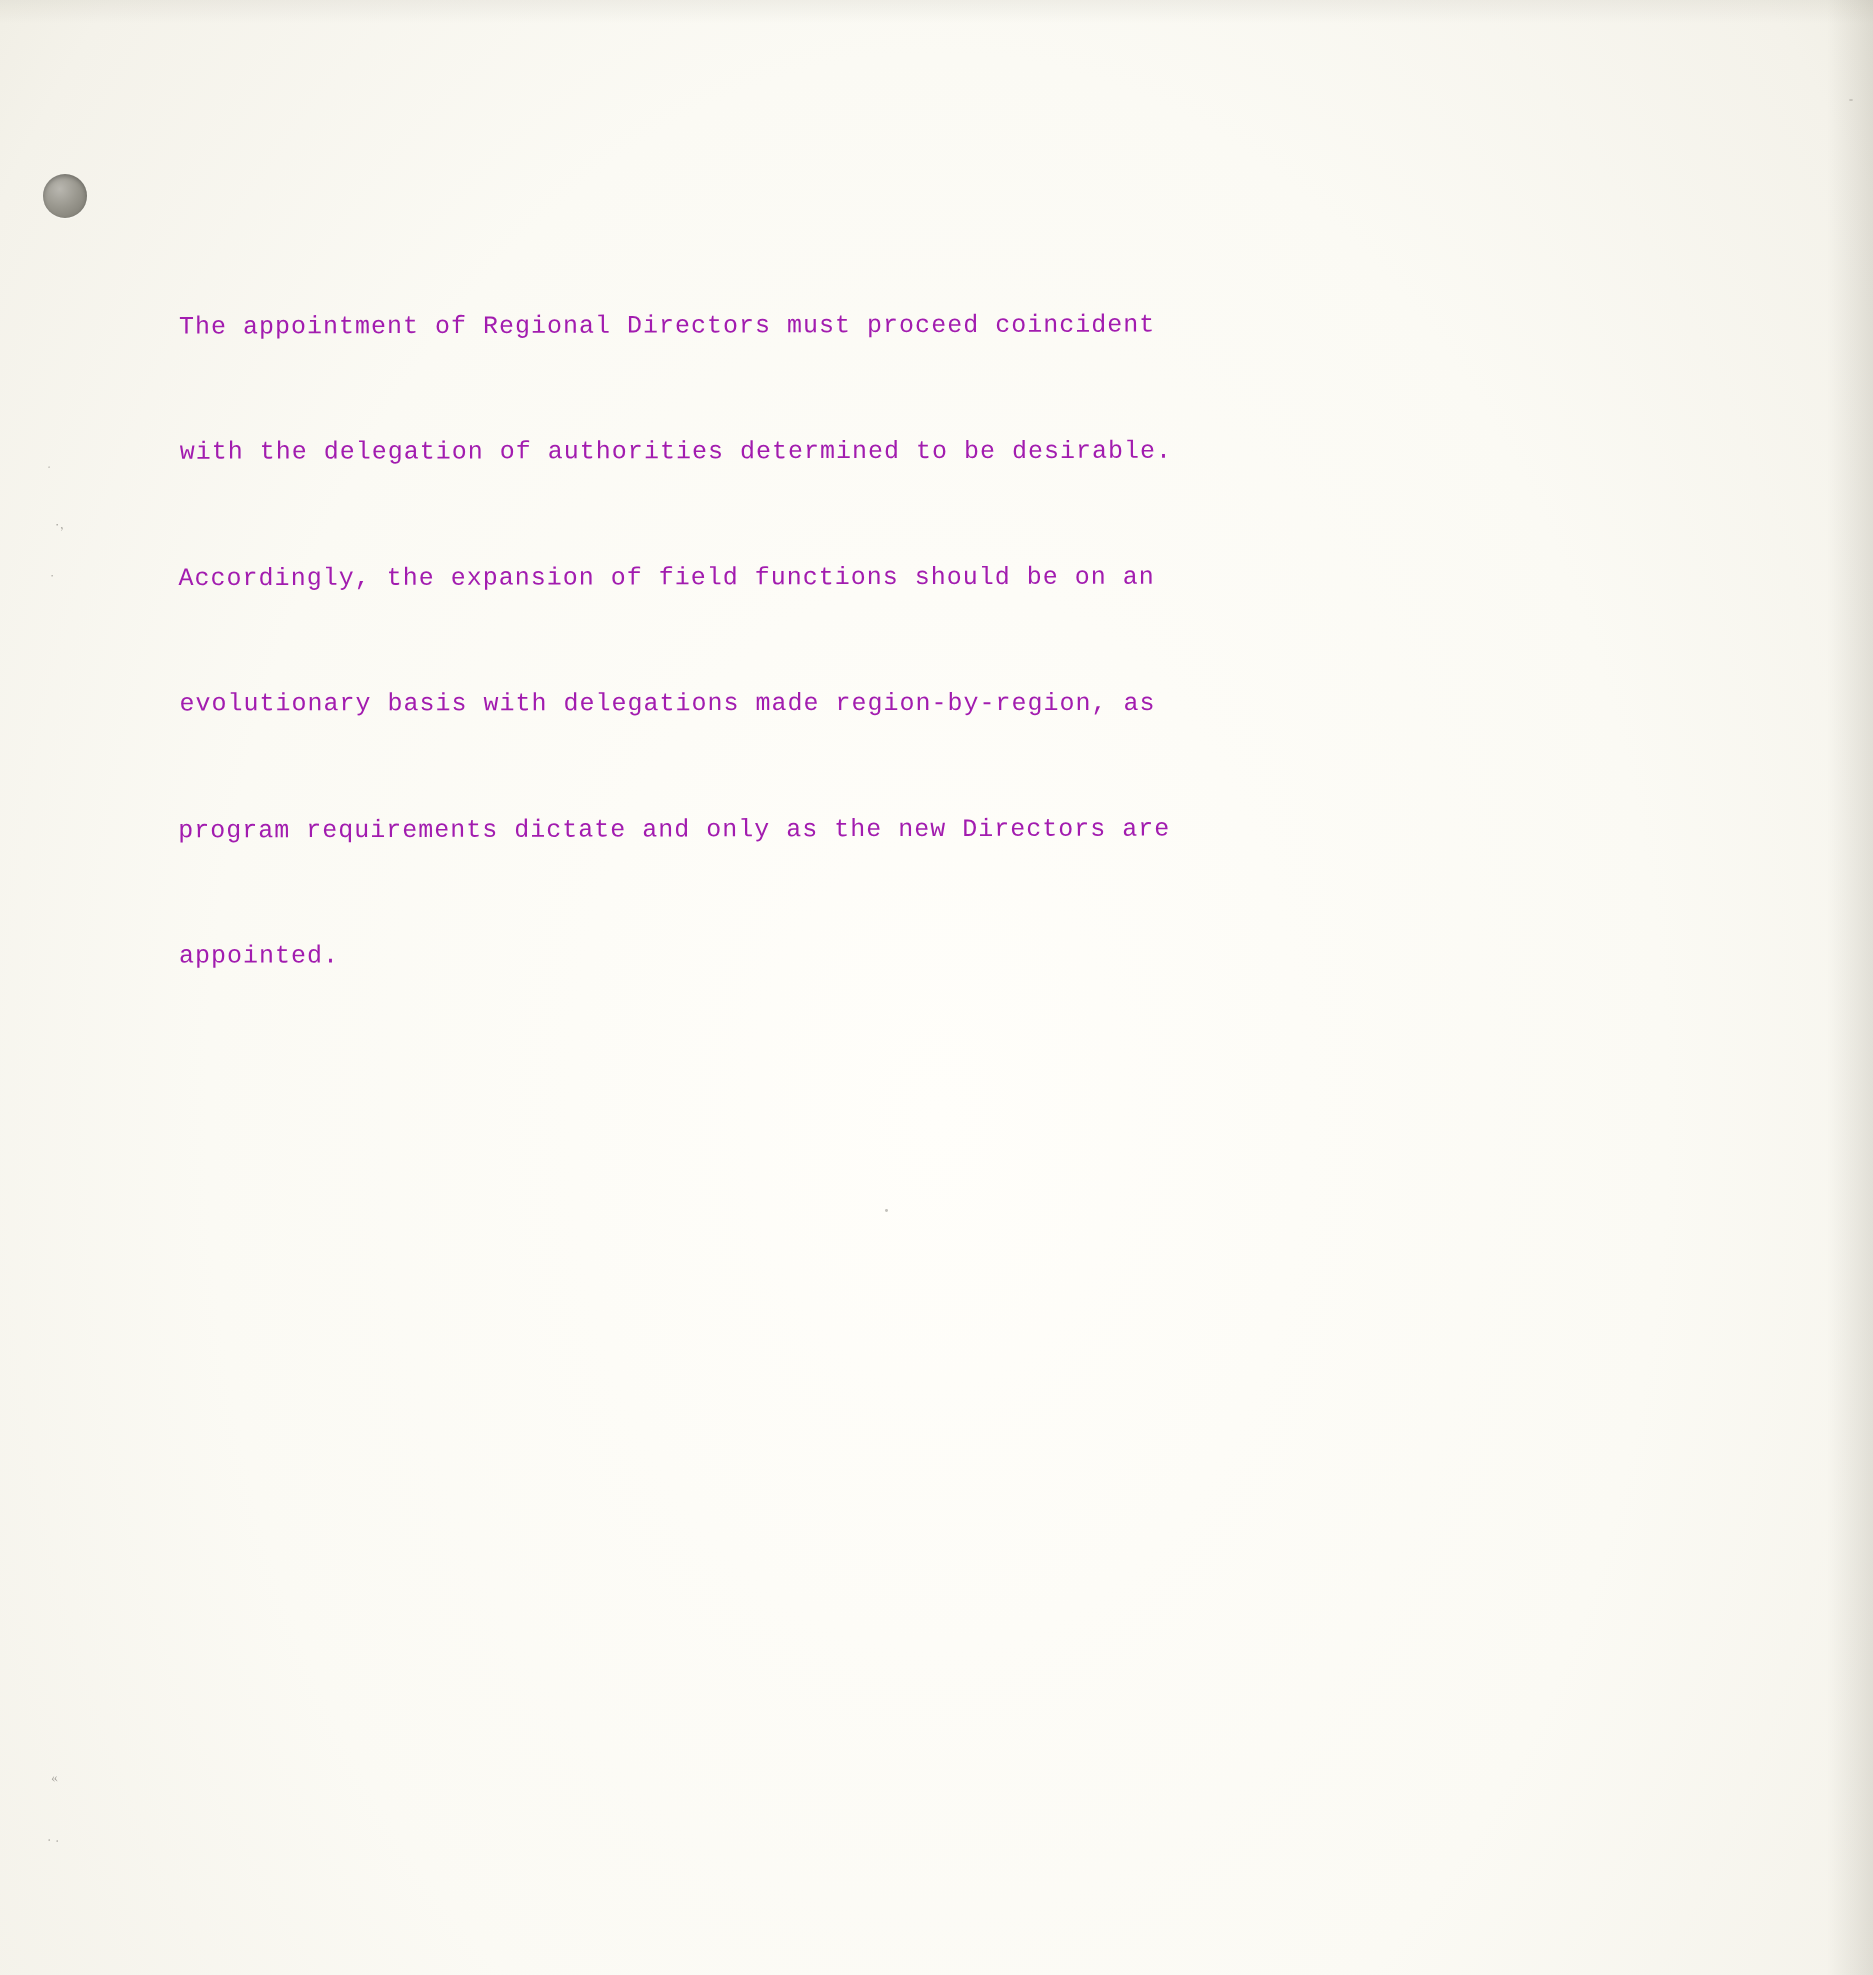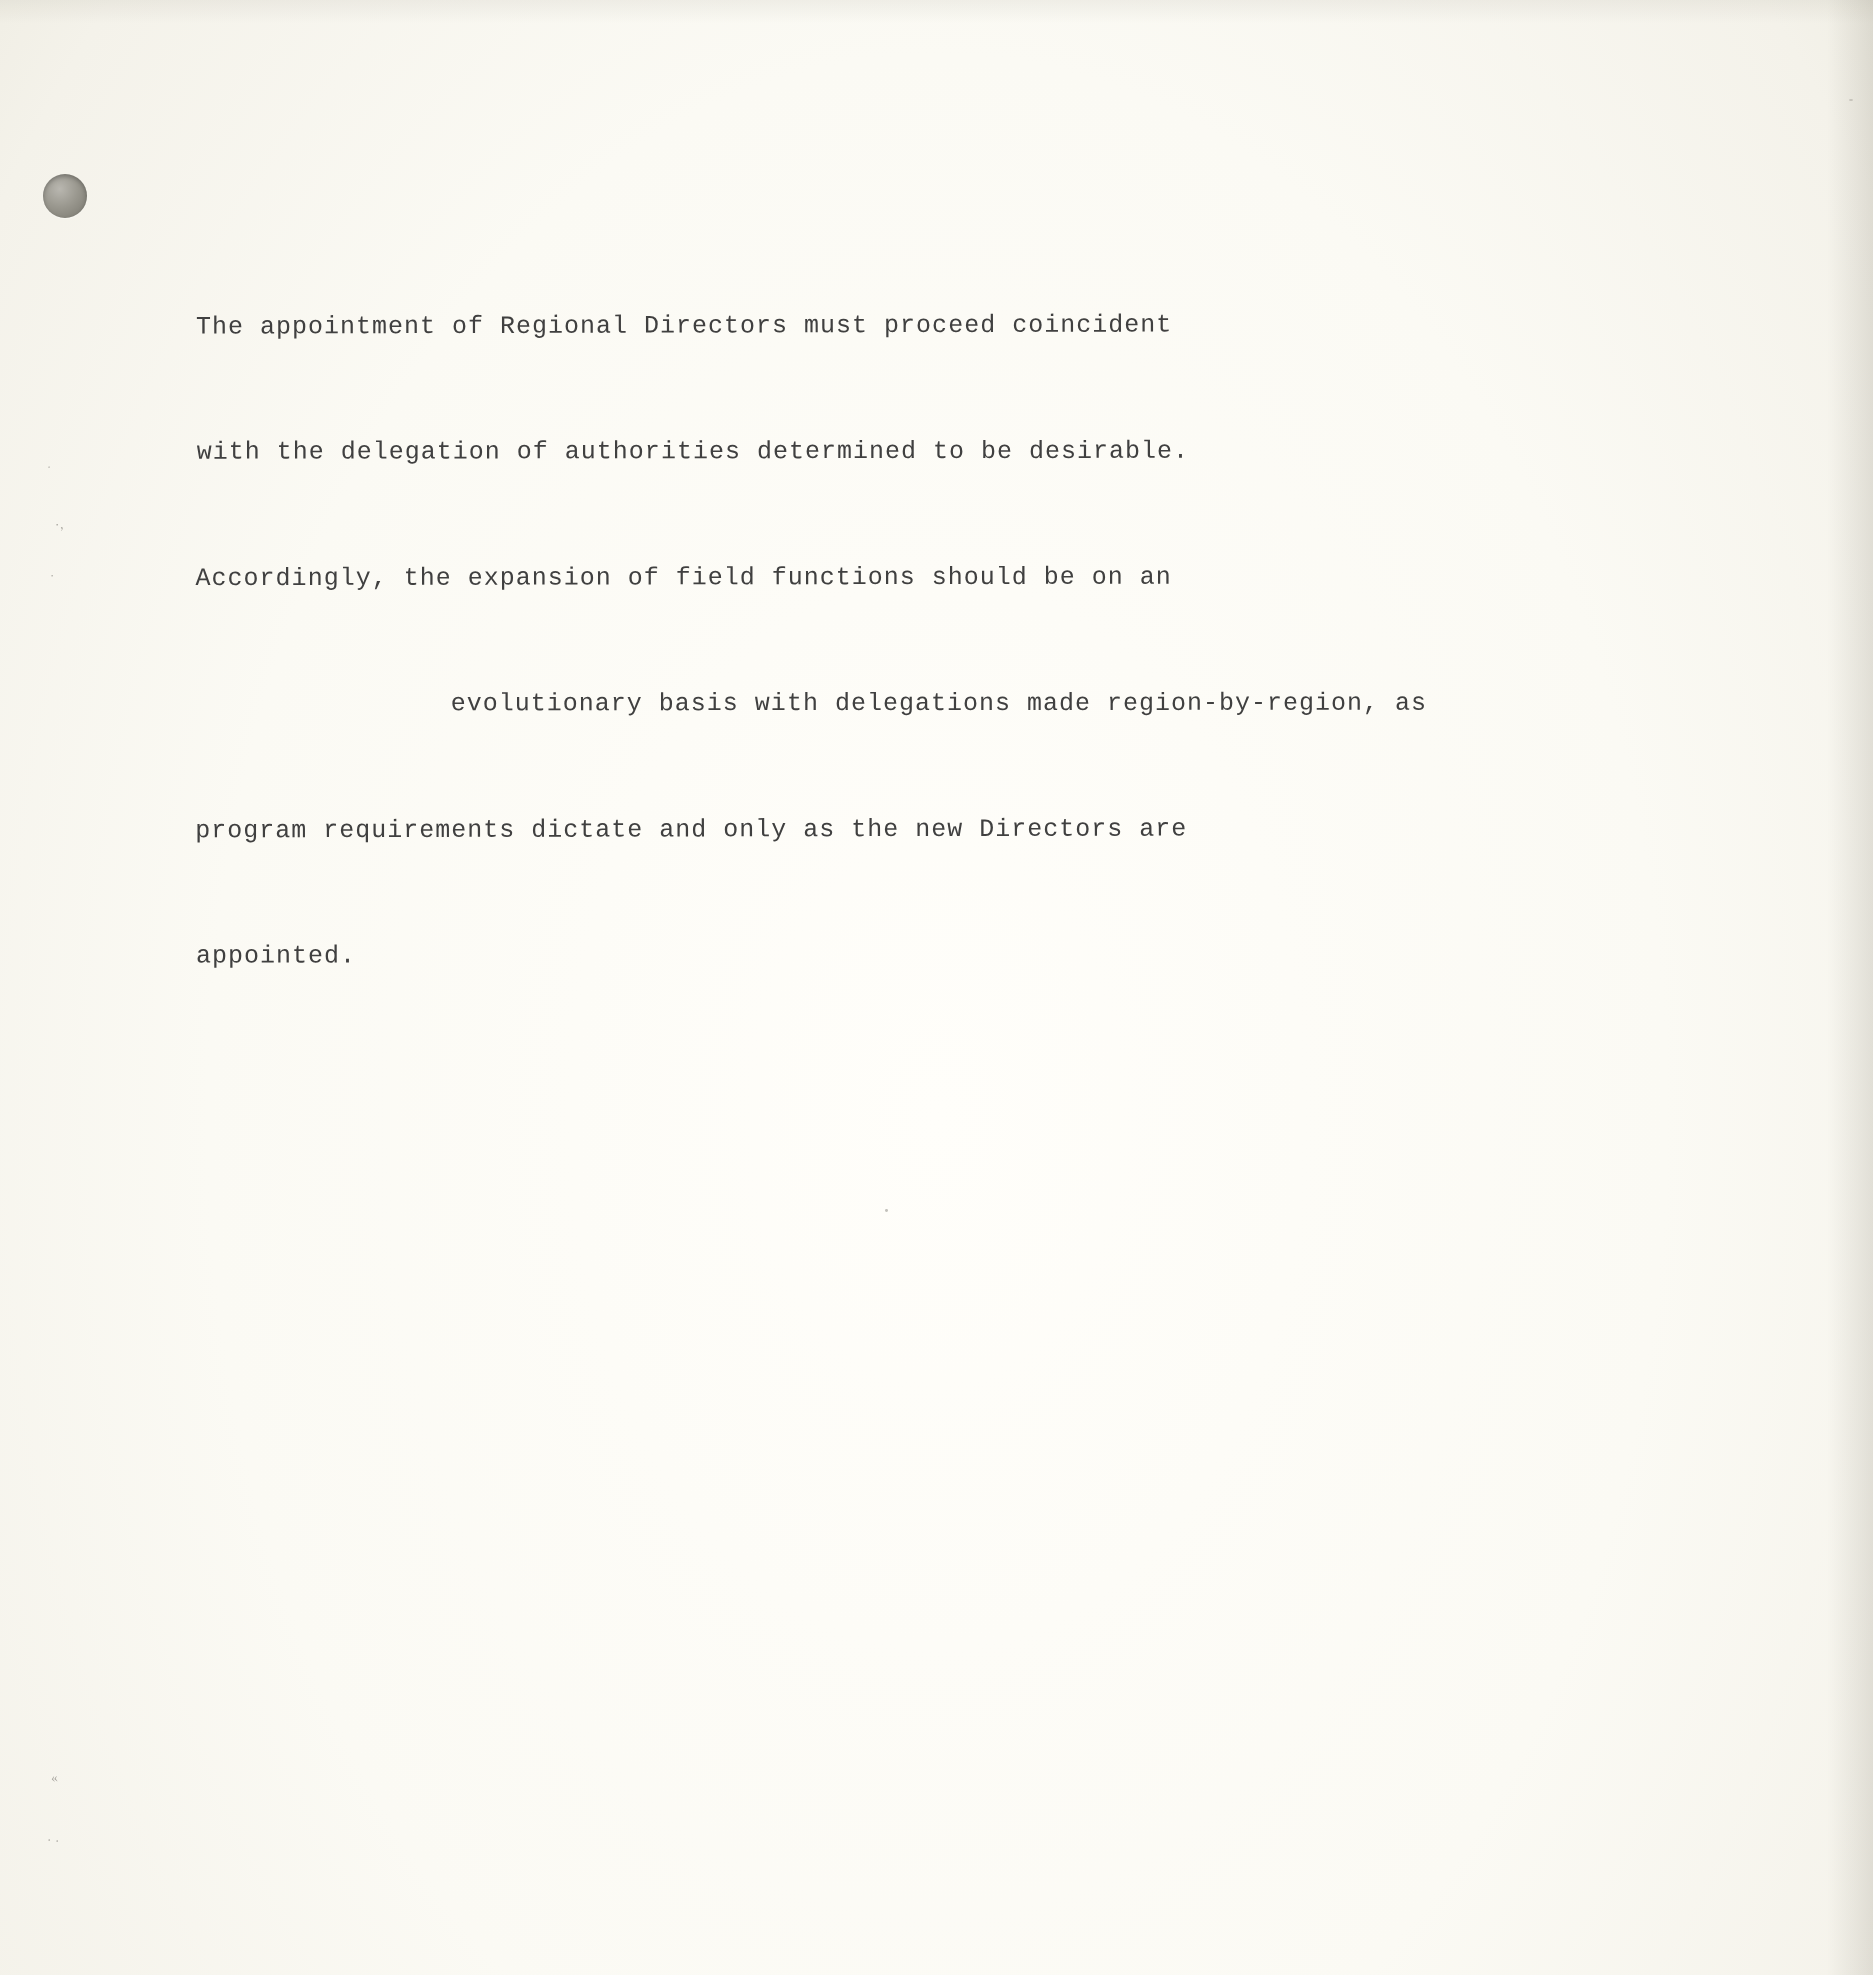--- a/index.html
+++ b/index.html
@@ -72,39 +72,39 @@
     background: #7a776f;
     border-radius: 50%;
     opacity: 0.45;
   }
   .speck.k1 { left: 885px; top: 1209px; width: 2.8px; height: 2.8px; }
   .speck.k2 { left: 1849px; top: 99px;  width: 3.6px; height: 2px; opacity: 0.3; }
 
   
   .typed-body {
     position: absolute;
-    left: 196px;
+    left: 179px;
     top: 221px;
     width: 1485px;
     font-family: "Liberation Mono", monospace;
     font-size: 25px;
     line-height: 42px;
     letter-spacing: 1px;
-    color: #404040;
+    color: #a21caf;
     white-space: pre-wrap;
   }
   .typed-line {
     display: block;
     white-space: pre;
   }
   
   .typed-line:nth-child(1) { transform: translateX(0px)   rotate(-0.12deg); }
   .typed-line:nth-child(2) { transform: translateX(0.8px)   rotate(-0.05deg); }
   .typed-line:nth-child(3) { transform: translateX(-0.4px)  rotate(-0.08deg); }
-  .typed-line:nth-child(4) { transform: translateX(0.4px)   rotate(-0.03deg); text-align: center; }
+  .typed-line:nth-child(4) { transform: translateX(0.4px)   rotate(-0.03deg); }
   .typed-line:nth-child(5) { transform: translateX(-0.8px)  rotate(-0.10deg); }
   .typed-line:nth-child(6) { transform: translateX(0px)   rotate(-0.04deg); }
 </style>
 </head>
 <body>
 
 <div class="page">
 
   <div class="paper-texture"></div>
   <div class="edge-shadow-top"></div>

